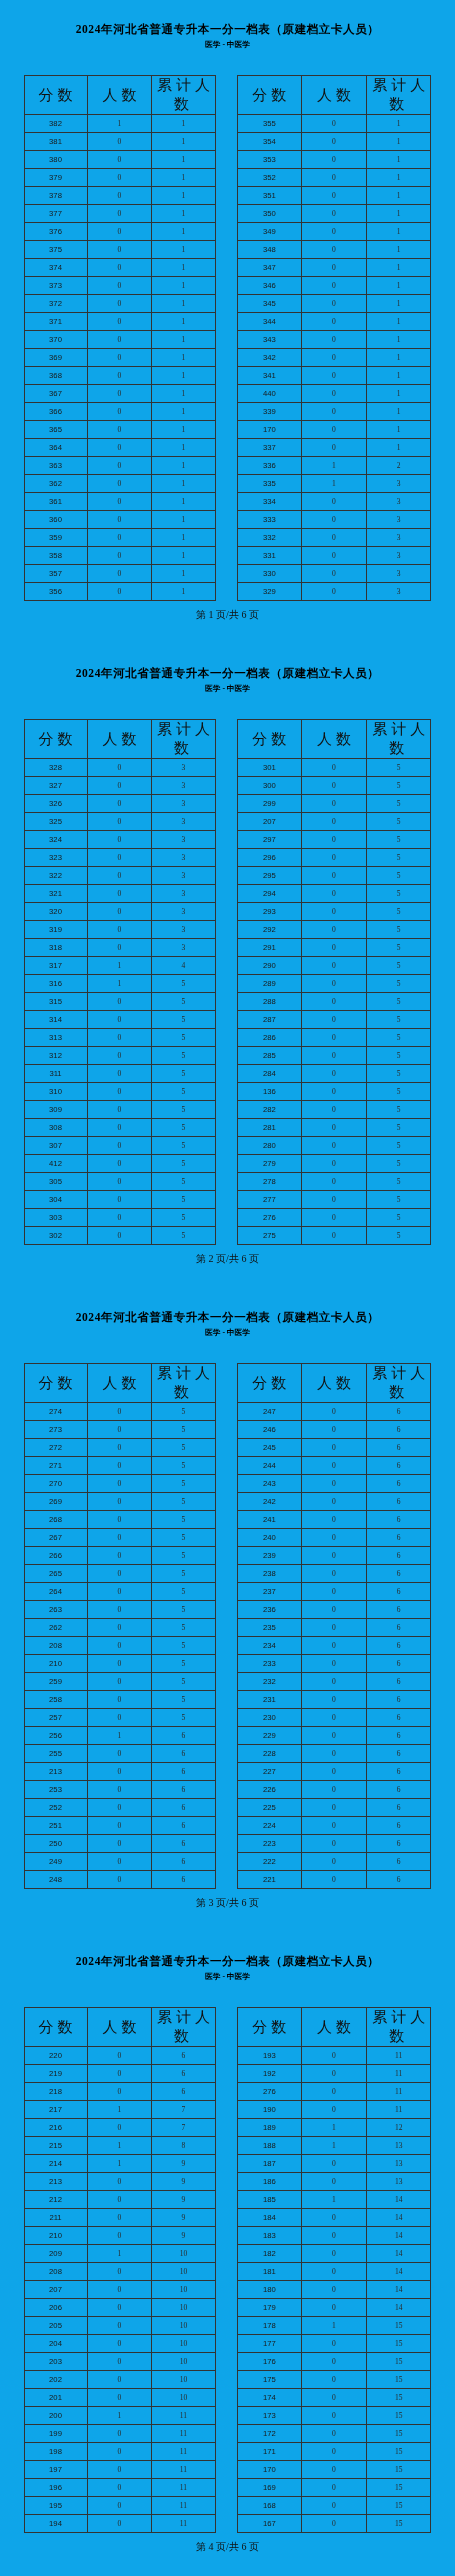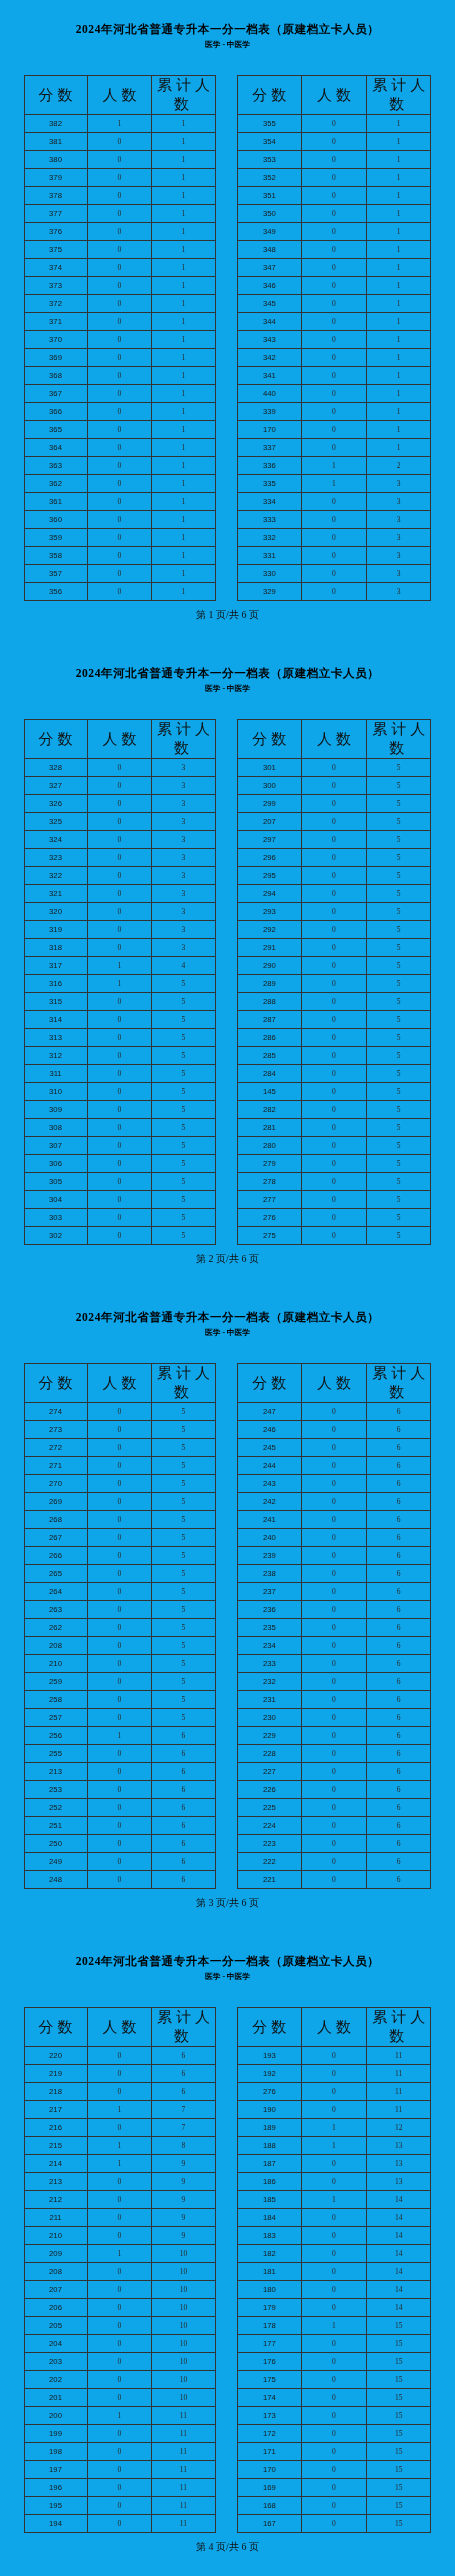--- a/index.html
+++ b/index.html
@@ -524,21 +524,21 @@
           <td class="score">308</td>
           <td class="count">0</td>
           <td class="count">5</td>
         </tr>
         <tr>
           <td class="score">307</td>
           <td class="count">0</td>
           <td class="count">5</td>
         </tr>
         <tr>
-          <td class="score">306</td>
+          <td class="score">412</td>
           <td class="count">0</td>
           <td class="count">5</td>
         </tr>
         <tr>
           <td class="score">305</td>
           <td class="count">0</td>
           <td class="count">5</td>
         </tr>
         <tr>
           <td class="score">304</td>
@@ -655,21 +655,21 @@
           <td class="score">285</td>
           <td class="count">0</td>
           <td class="count">5</td>
         </tr>
         <tr>
           <td class="score">284</td>
           <td class="count">0</td>
           <td class="count">5</td>
         </tr>
         <tr>
-          <td class="score">145</td>
+          <td class="score">136</td>
           <td class="count">0</td>
           <td class="count">5</td>
         </tr>
         <tr>
           <td class="score">282</td>
           <td class="count">0</td>
           <td class="count">5</td>
         </tr>
         <tr>
           <td class="score">281</td>

